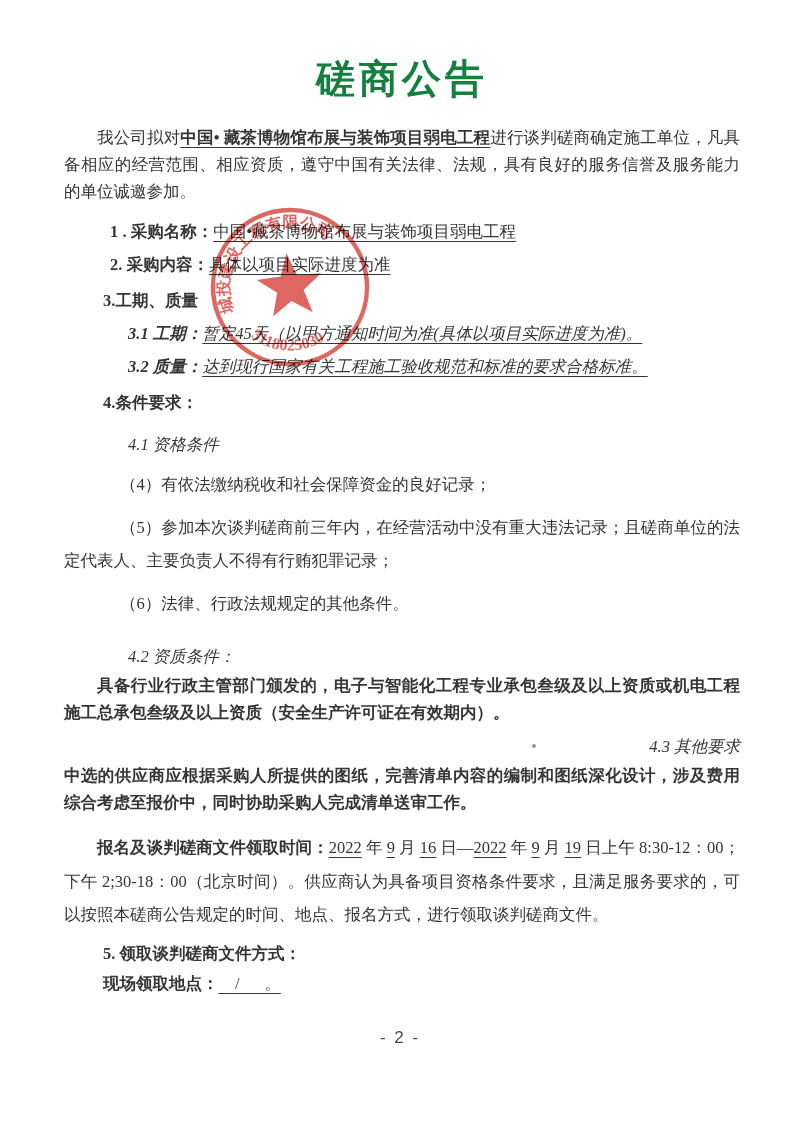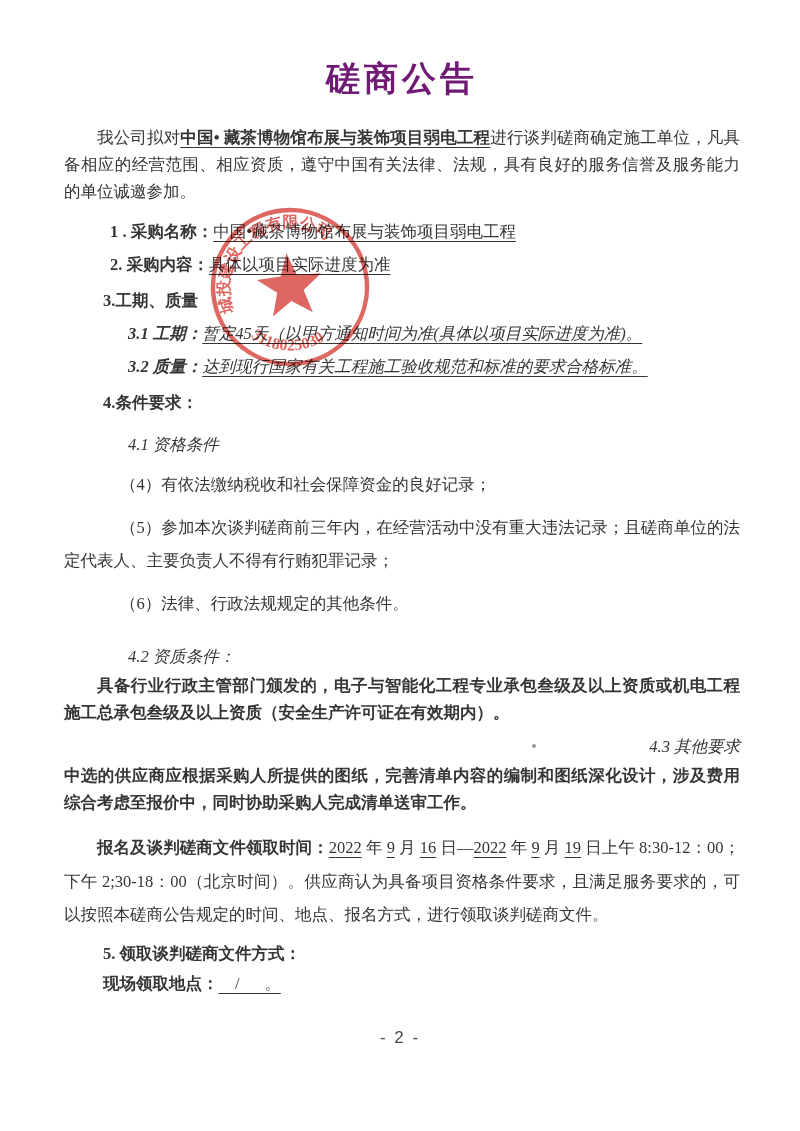--- a/index.html
+++ b/index.html
@@ -12,26 +12,26 @@
     color:#353535;
     overflow:hidden;
   }
   .content{
     position:relative;
     padding:58px 60px 0 64px;
     font-size:16.5px;
     line-height:26px;
   }
   h1.title{
-    font-size:34px;
+    font-size:39px;
     font-weight:bold;
     text-align:center;
     letter-spacing:4px;
     margin:8px 0 0 0;
-    color:#701a75;
+    color:#15803d;
   }
   p{margin:0;}
   .intro{
     margin-top:32px;
     line-height:27px;
     text-indent:33px;
     text-align:justify;
   }
   .b{font-weight:bold;}
   .u{

